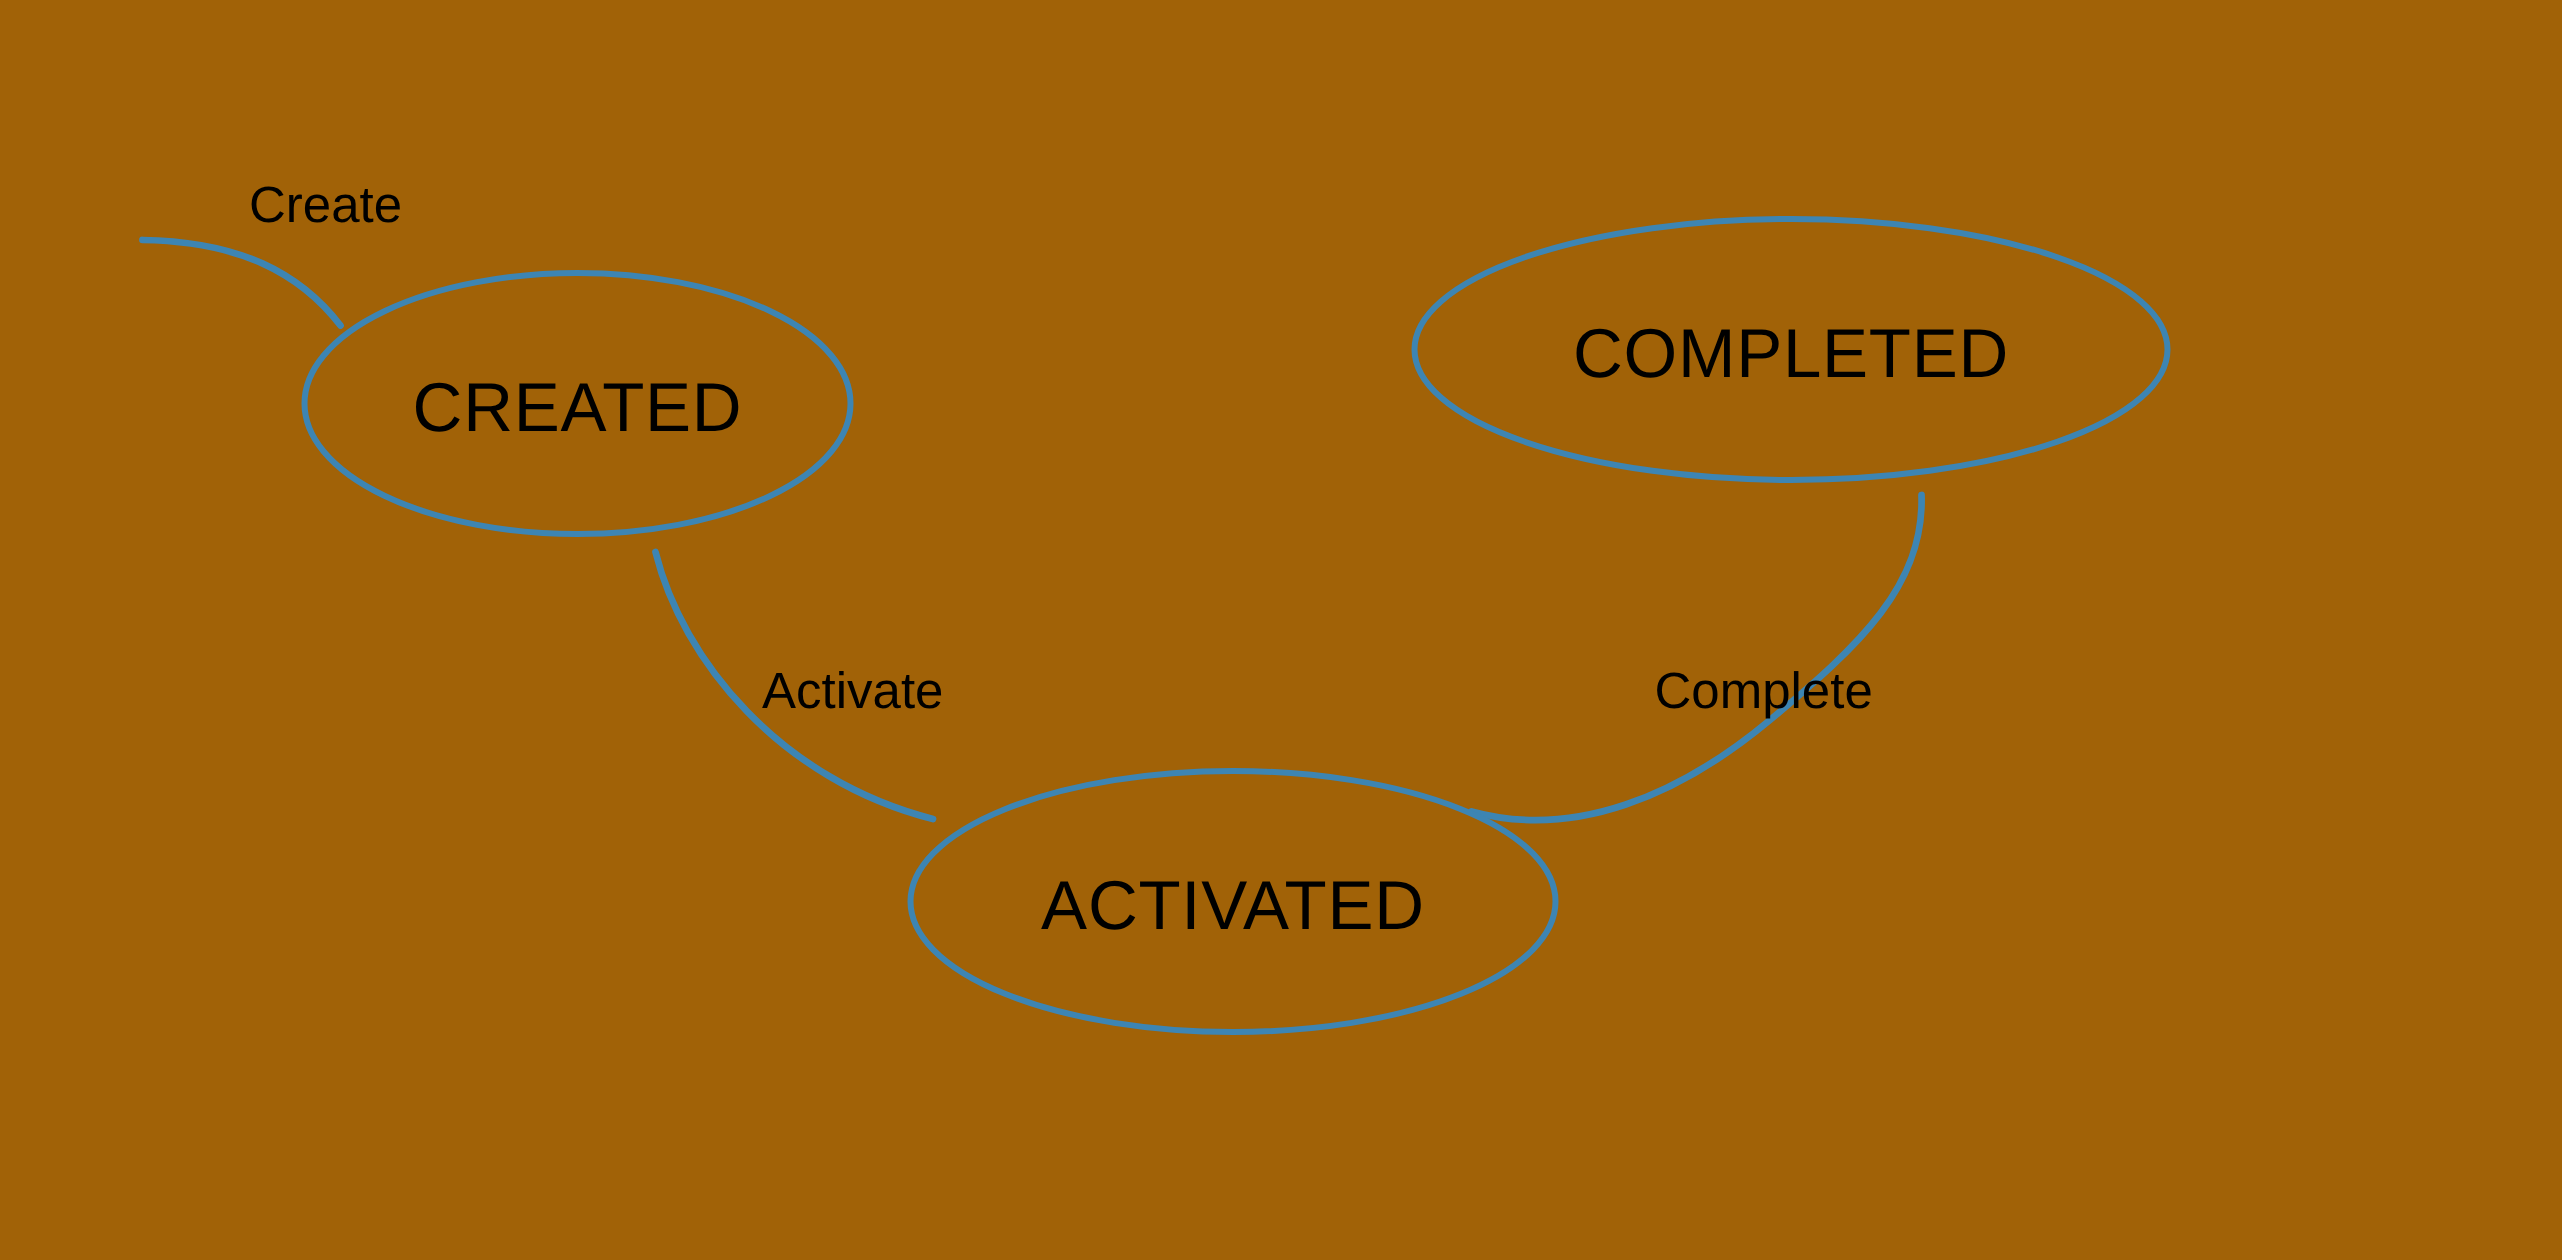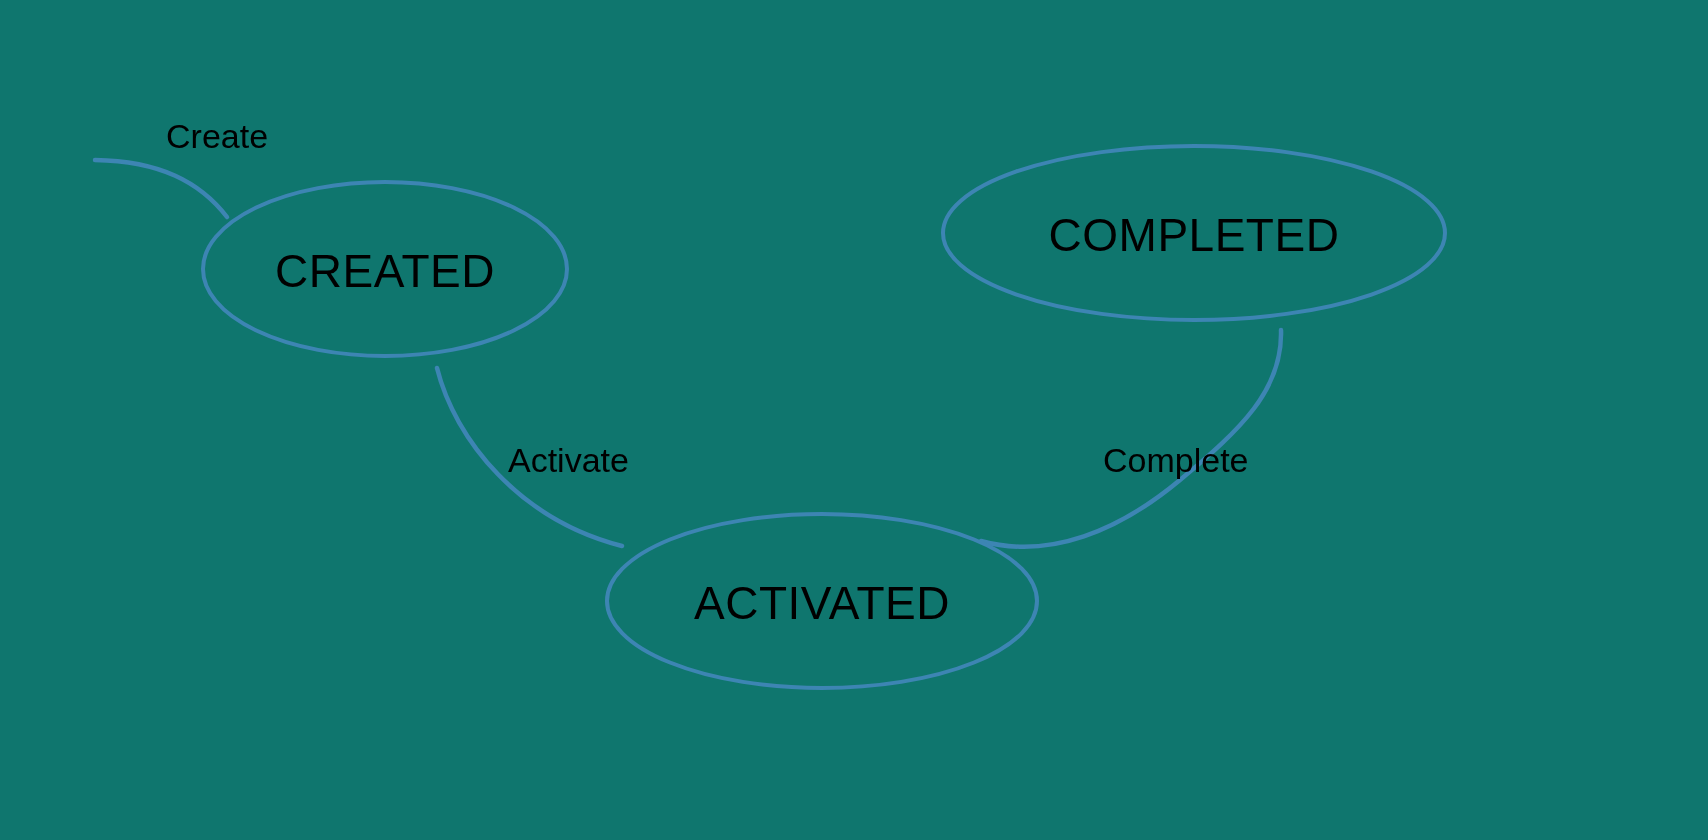--- a/index.html
+++ b/index.html
@@ -51,21 +51,21 @@
     font-family: "Liberation Sans", sans-serif;
     font-size: 34px;
     fill: #000000;
     text-anchor: start;
     dominant-baseline: alphabetic;
   }
 </style>
 </head>
 <body>
 
-<div id="diagram-root" style="background: #0f766e;">
+<div id="diagram-root" style="background: #a16207;">
 
   <svg id="diagram-svg" viewBox="0 0 1708 840" xmlns="http://www.w3.org/2000/svg">
 
     <g>
       <path class="edge-path" d="M 95,160 C 160,161 200,182 227,217" stroke="#3d85b3"></path>
       <path class="edge-path" d="M 437,368 C 455,440 520,520 622,546" stroke="#3d85b3"></path>
       <path class="edge-path" d="M 1281,330 C 1283,390 1240,430 1180,480 C 1120,530 1050,560 981,541" stroke="#3d85b3"></path>
     </g>
 
     <g>

